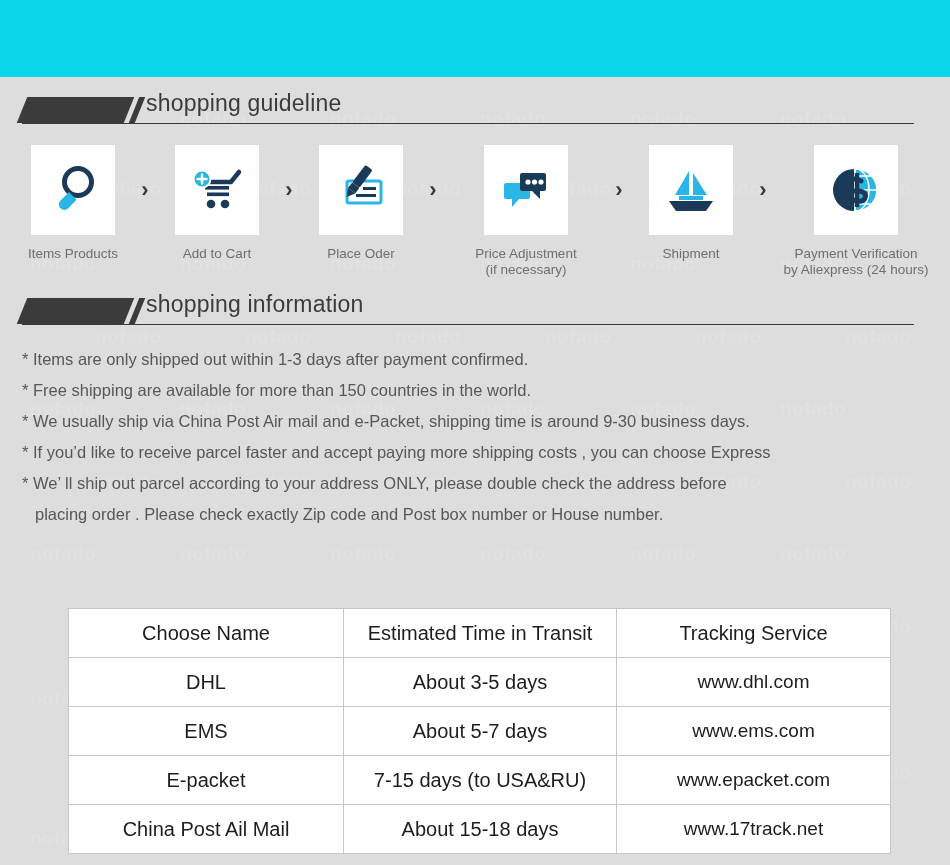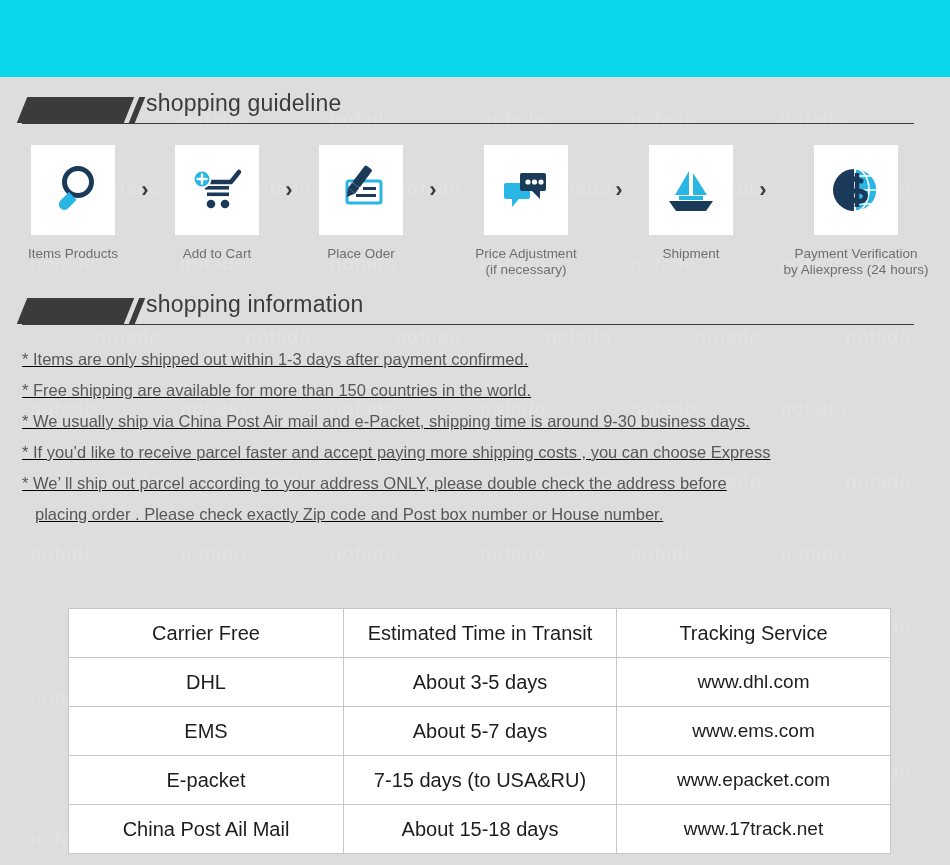--- a/index.html
+++ b/index.html
@@ -125,21 +125,20 @@
     font-size: 22px;
     font-weight: 700;
     line-height: 1;
   }
 
   
   .info-lines {
     position: absolute;
     left: 22px; top: 344px;
     width: 910px;
-    text-decoration: underline;
   }
   .info-line {
     font-size: 16.5px;
     color: #575757;
     line-height: 31px;
     white-space: pre;
   }
   .info-line.indent { padding-left: 13px; }
 
   
@@ -369,21 +368,21 @@
     </div>
 
   <table class="carrier">
     <colgroup>
         <col class="c1">
         <col class="c2">
         <col class="c3">
       </colgroup>
     <thead>
       <tr>
-        <th>Carrier Free</th>
+        <th>Choose Name</th>
         <th>Estimated Time in Transit</th>
         <th>Tracking Service</th>
       </tr>
     </thead>
     <tbody id="carrier-body">
         <tr>
           <td>DHL</td>
           <td>About 3-5 days</td>
           <td class="link">www.dhl.com</td>
         </tr>

